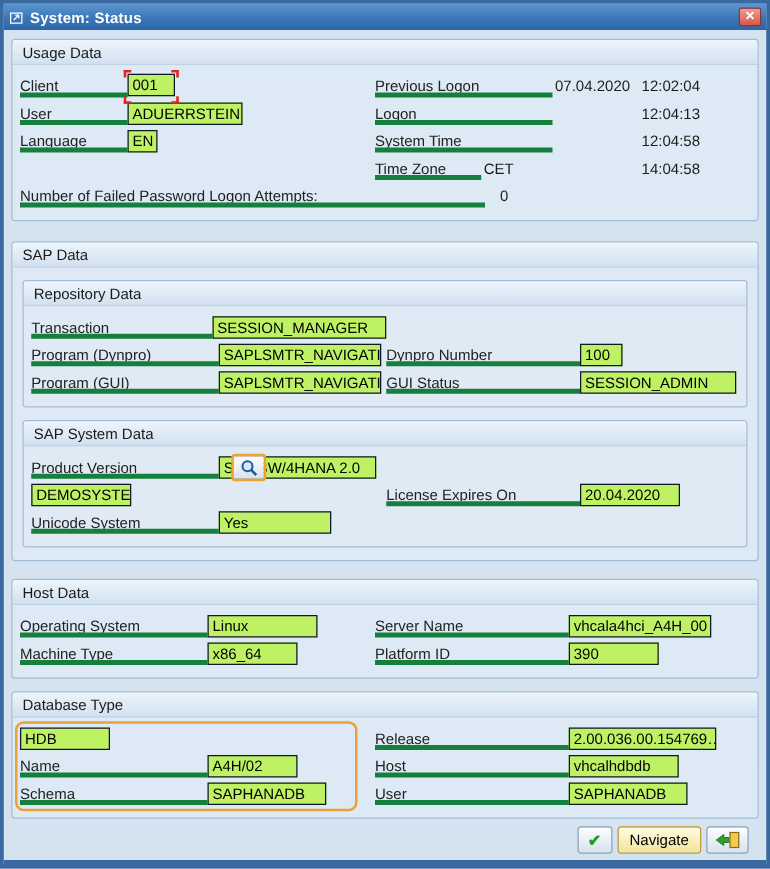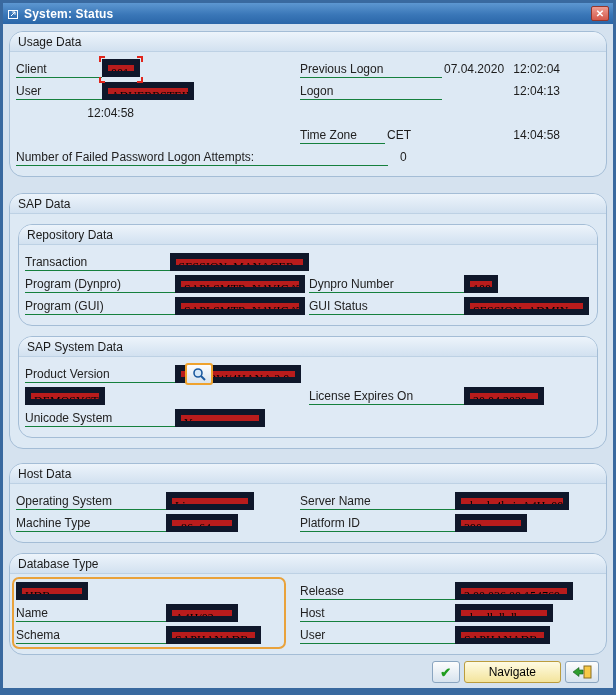--- a/index.html
+++ b/index.html
@@ -24,59 +24,59 @@
   .close-btn {
     width:18px; height:15px; border-radius:2px;
     background:linear-gradient(180deg,#ef9d92,#d3584a);
     border:1px solid #93362c; color:#fff;
     font-size:10px; line-height:13px; text-align:center;
     cursor:pointer; font-weight:bold;
   }
   .body { flex:1; padding:7px 6px 0 6px; display:flex; flex-direction:column; }
 
   .groupbox {
-    border:1px solid #a4bdd6; border-radius:14px;
+    border:1px solid #a4bdd6; border-radius:3px;
     background:#dde9f4; overflow:hidden;
   }
   .groupbox-title {
     padding:3px 8px 2px 8px;
     background:linear-gradient(180deg,#edf4fb,#d2e1f0);
     border-bottom:1px solid #bdd1e4;
     color:#1a1a1a;
   }
   .groupbox-body { padding:6px 6px 8px 6px; position:relative; }
   .groupbox.inner { margin:4px 2px 10px 2px; background:#dfeaf5; }
 
   .row { display:flex; align-items:center; height:22px; }
   .left { width:284px; display:flex; align-items:center; flex:0 0 284px; }
   .lbl {
-    border-bottom:1px solid #15803d;
+    border-bottom:4px solid #15803d;
     height:17px; line-height:16px;
     color:#222; white-space:nowrap; overflow:hidden;
   }
   .fld {
-    background:#b91c1c; border:6px solid #0f172a;
+    background:#bef264; border:1px solid #0f172a;
     height:18px; line-height:16px; padding:0 3px;
-    white-space:nowrap; overflow:hidden; color:#000;font-family:Liberation Serif, serif;
+    white-space:nowrap; overflow:hidden; color:#000;
   }
   .val { padding:0 2px; white-space:nowrap; }
   .t { text-align:right; }
 
   .cursor { position:relative; display:inline-block; }
   .cursor i { position:absolute; width:6px; height:6px; border:0 solid #e1251b; }
   .cursor .tl { left:-3px; top:-3px;  border-left-width:2px;  border-top-width:2px; }
   .cursor .tr { right:-3px; top:-3px; border-right-width:2px; border-top-width:2px; }
   .cursor .bl { left:-3px; bottom:-3px; border-left-width:2px; border-bottom-width:2px; }
   .cursor .br { right:-3px; bottom:-3px; border-right-width:2px; border-bottom-width:2px; }
 
   .btn {
     height:22px; display:inline-flex; align-items:center; justify-content:center;
     background:linear-gradient(180deg,#fdfdfd,#d7e3ee);
     border:1px solid #8aa5c0; border-radius:3px;
-    padding:0 24px; font-size:12px; cursor:pointer;
+    padding:0 9px; font-size:12px; cursor:pointer;
     font-family:"Liberation Sans", sans-serif;
   }
   .icon-btn { width:28px; padding:0; }
   .btn.focus-ring { border:2px solid #efa22d; width:28px; }
   .btn.hl { background:linear-gradient(180deg,#fffbe2,#f3e49c); border-color:#bb9c3d; }
   .check-glyph { color:#1f9d1f; font-weight:bold; font-size:13px; }
 
   .highlight-box {
     position:absolute; left:2px; top:3px;
     width:274px; height:72px;
@@ -131,20 +131,25 @@
         <div class="row">
           <div class="left">
             <span class="lbl" style="width:86px">User</span>
             <span class="fld" style="width:92px">ADUERRSTEIN</span>
           </div>
           <span class="lbl" style="width:142px">Logon</span>
           <span class="val" style="width:64px"></span>
           <span class="val t" style="width:56px">12:04:13</span>
         </div>
         <div class="row">
+          <div class="left">
+            <span class="lbl" style="width:86px">Language</span>
+            <span class="fld" style="width:24px">EN</span>
+          </div>
+          <span class="lbl" style="width:142px">System Time</span>
           <span class="val" style="width:64px"></span>
           <span class="val t" style="width:56px">12:04:58</span>
         </div>
         <div class="row">
           <div class="left"></div>
           <span class="lbl" style="width:85px">Time Zone</span>
           <span class="val" style="width:121px">CET</span>
           <span class="val t" style="width:56px">14:04:58</span>
         </div>
         <div class="row">
@@ -254,21 +259,21 @@
           </div>
           <span class="lbl" style="width:155px">Release</span>
           <span class="fld" style="width:118px">2.00.036.00.154769…</span>
         </div>
         <div class="row">
           <div class="left">
             <span class="lbl" style="width:150px">Name</span>
             <span class="fld" style="width:72px">A4H/02</span>
           </div>
           <span class="lbl" style="width:155px">Host</span>
-          <span class="fld" style="width:98px">vhcalhdbdb</span>
+          <span class="fld" style="width:88px">vhcalhdbdb</span>
         </div>
         <div class="row">
           <div class="left">
             <span class="lbl" style="width:150px">Schema</span>
             <span class="fld" style="width:95px">SAPHANADB</span>
           </div>
           <span class="lbl" style="width:155px">User</span>
           <span class="fld" style="width:95px">SAPHANADB</span>
         </div>
       </div>

